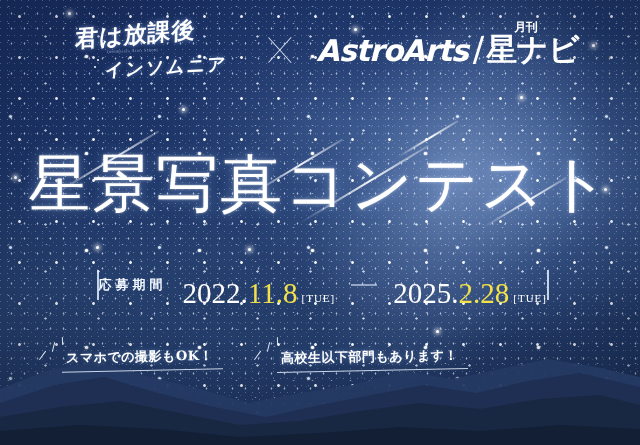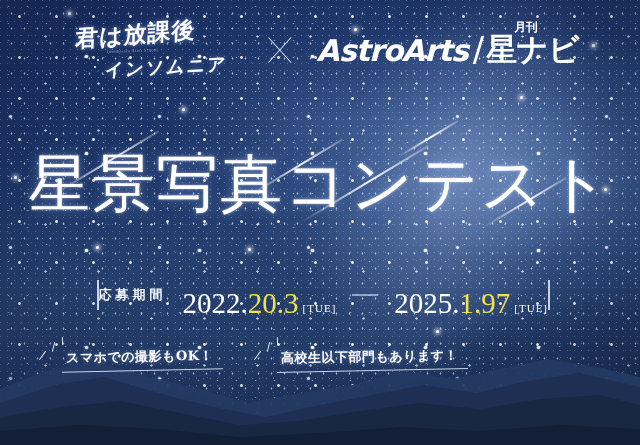--- a/index.html
+++ b/index.html
@@ -230,21 +230,21 @@
     position: absolute;
     height: 1.6px;
     background: linear-gradient(90deg, rgba(255,255,255,0) 0%, rgba(255,255,255,0.95) 55%, rgba(255,255,255,0.2) 100%);
     transform-origin: 0 50%;
     border-radius: 2px;
   }
 
   
   .dateband {
     position: absolute;
-    left: 62px; top: 272px;
+    left: 62px; top: 262px;
     width: 431px;
     height: 46px;
     display: flex;
     align-items: center;
     padding-left: 35px;
   }
   .vbar {
     width: 1.6px;
     height: 30px;
     background: rgba(226,238,255,0.85);
@@ -398,28 +398,28 @@
     <div class="title">星景写真コンテスト</div>
   </div>
 
   <div class="dateband">
     <span class="vbar"></span>
     <div class="inner">
       <span class="period-label">応募期間</span>
       <span class="date">
         <span>2022</span>
         <span>.</span>
-        <span class="hl">20.3</span>
+        <span class="hl">11.8</span>
         <span class="dow">[TUE]</span>
       </span>
       <span class="date-sep"></span>
       <span class="date">
         <span>2025</span>
         <span>.</span>
-        <span class="hl">1.97</span>
+        <span class="hl">2.28</span>
         <span class="dow">[TUE]</span>
       </span>
     </div>
     <span class="vbar"></span>
   </div>
 
   <div class="notes">
     <div class="note">
       <span class="tick t1"></span>
       <span class="tick t2"></span>

